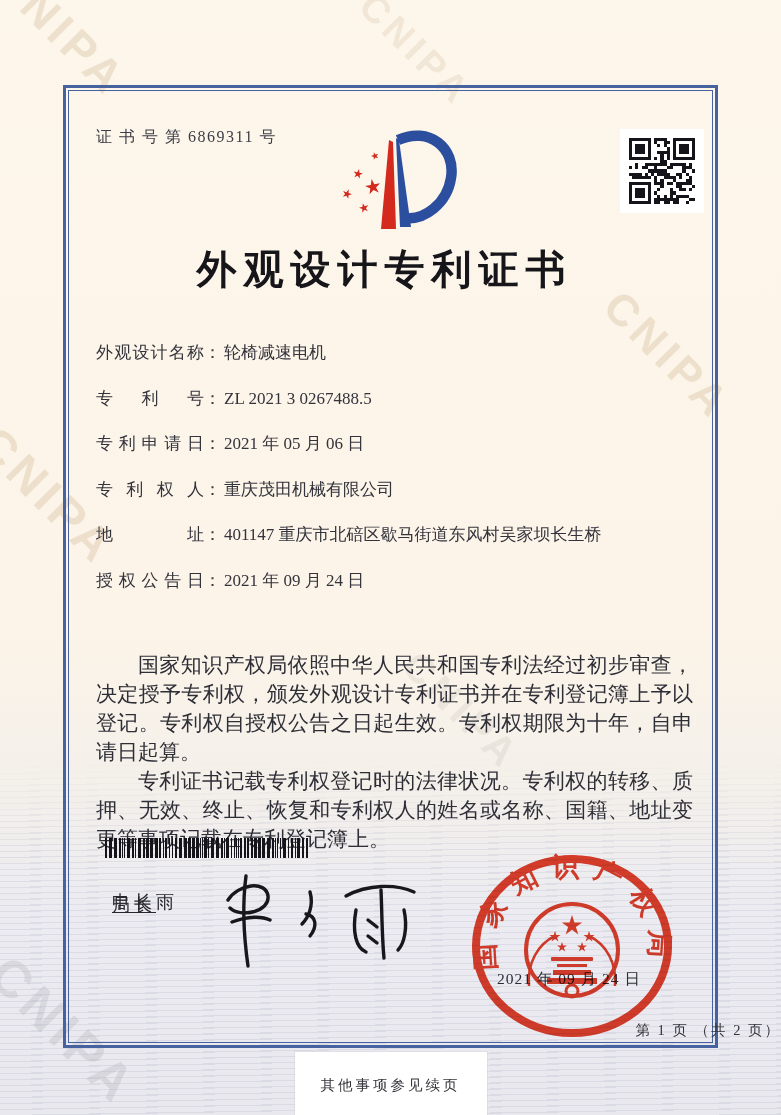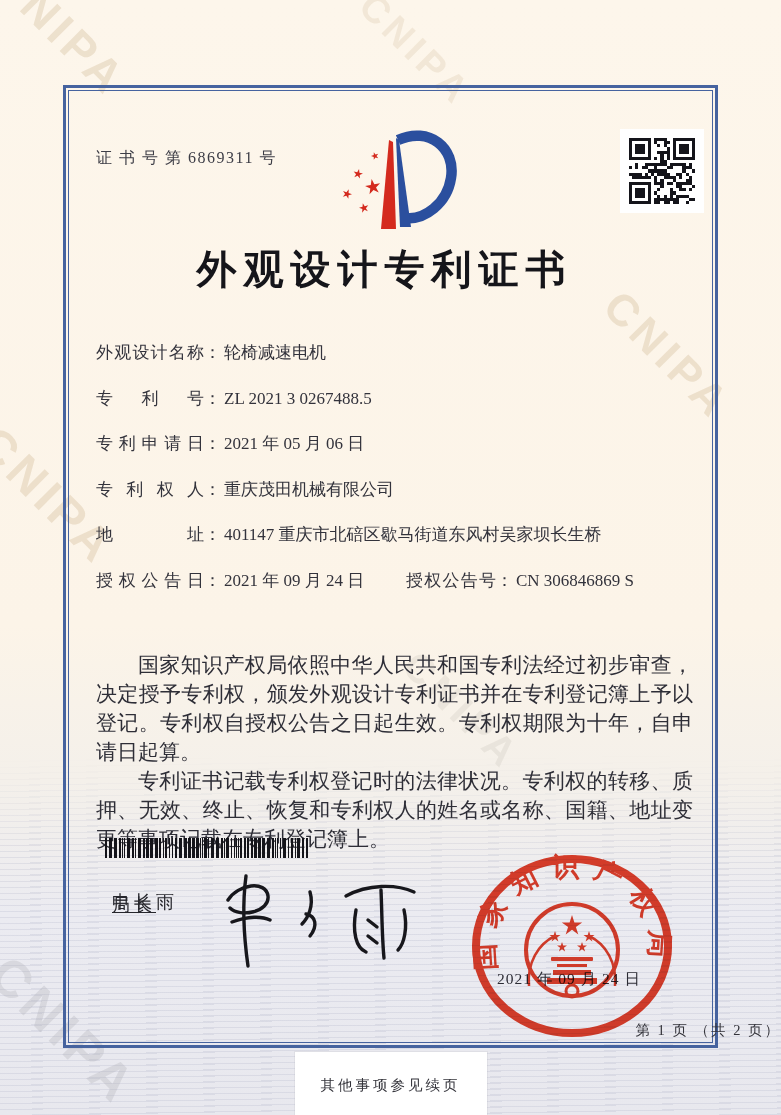--- a/index.html
+++ b/index.html
@@ -14,21 +14,21 @@
     -webkit-mask-image:linear-gradient(180deg, transparent 0, #000 28%);
     mask-image:linear-gradient(180deg, transparent 0, #000 28%);
   }
   .wm {
     position:absolute; font-family:"Liberation Sans","DejaVu Sans",sans-serif;
     font-weight:bold; color:rgba(201,175,135,.30); transform:rotate(45deg);
     letter-spacing:5px; white-space:nowrap; user-select:none;
   }
   .frame { position:absolute; left:63px; top:85px; width:649px; height:957px; border:3px solid #46639f; }
   .frame-inner { position:absolute; inset:2px; border:1px solid #46639f; }
-  .cert-no { position:absolute; left:96px; top:148px; font-size:16px; color:#3d3d46; letter-spacing:1.5px; }
+  .cert-no { position:absolute; left:96px; top:127px; font-size:16px; color:#3d3d46; letter-spacing:1.5px; }
   .logo { position:absolute; left:332px; top:126px; }
   .qr-box { position:absolute; left:620px; top:129px; width:84px; height:84px; background:#ffffff;
             display:flex; align-items:center; justify-content:center; }
   .title { position:absolute; left:0; right:12px; top:242px; text-align:center; font-size:40px;
            font-weight:bold; letter-spacing:7px; color:#15151a; }
   .fields { position:absolute; left:96px; top:339px; width:606px; font-size:17px; color:#33333c; }
   .frow { position:relative; height:28px; line-height:28px; margin-bottom:17.5px; white-space:nowrap; }
   .flabel { display:inline-block; width:108px; text-align:justify; text-align-last:justify; }
   .fcolon { display:inline-block; width:20px; }
   .fsecond { position:absolute; left:310px; top:0; }
@@ -332,23 +332,20 @@
       <span class="flabel">专利申请日</span><span class="fcolon">：</span><span>2021 年 05 月 06 日</span>
     </div>
     <div class="frow">
       <span class="flabel">专利权人</span><span class="fcolon">：</span><span>重庆茂田机械有限公司</span>
     </div>
     <div class="frow">
       <span class="flabel">地址</span><span class="fcolon">：</span><span>401147 重庆市北碚区歇马街道东风村吴家坝长生桥</span>
     </div>
     <div class="frow">
       <span class="flabel">授权公告日</span><span class="fcolon">：</span><span>2021 年 09 月 24 日</span>
-      <span class="fsecond">
-        <span class="flabel">授权公告号</span><span class="fcolon">：</span><span>CN 306846869 S</span>
-      </span>
     </div>
   </div>
 
   <div class="body-text">
     <p>国家知识产权局依照中华人民共和国专利法经过初步审查，决定授予专利权，颁发外观设计专利证书并在专利登记簿上予以登记。专利权自授权公告之日起生效。专利权期限为十年，自申请日起算。</p>
     <p>专利证书记载专利权登记时的法律状况。专利权的转移、质押、无效、终止、恢复和专利权人的姓名或名称、国籍、地址变更等事项记载在专利登记簿上。</p>
   </div>
 
   <svg class="barcode" id="barcode" width="207" height="20" viewBox="0 0 207 20">
       <rect x="0" y="0" width="2" height="20" fill="#14141a"></rect>

